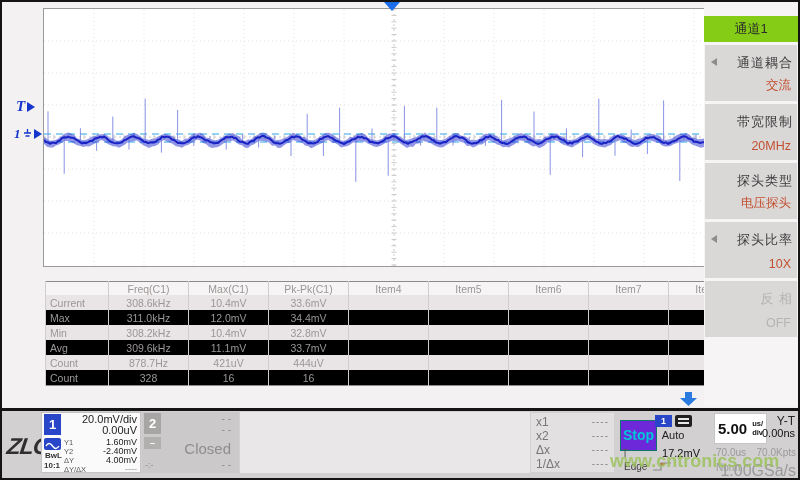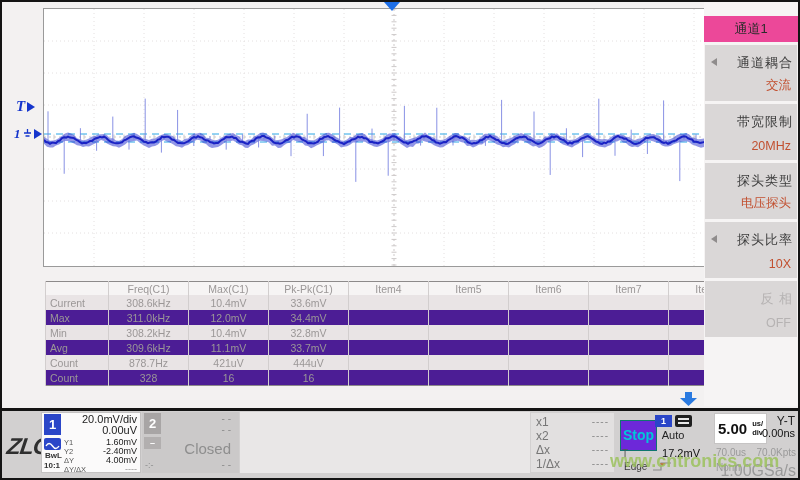--- a/index.html
+++ b/index.html
@@ -19,32 +19,32 @@
 
   .trig-pos{position:absolute;left:382px;top:0;width:0;height:0;border-left:8px solid transparent;border-right:8px solid transparent;border-top:9px solid #1c6ee8;}
   .mk{position:absolute;display:flex;align-items:center;gap:2px;color:#1535cc;}
   .mk .mk-t{font-weight:bold;font-style:italic;font-family:"Liberation Serif",serif;}
   .mk-arrow{width:0;height:0;border-top:5px solid transparent;border-bottom:5px solid transparent;border-left:8px solid #1535cc;}
   .t-mk{left:14px;top:96px;font-size:15px;}
   .c-mk{left:12px;top:124px;font-size:13px;}
 
   
   .tbl-wrap{position:absolute;left:43px;top:279px;width:659px;height:110px;overflow:hidden;}
-  table.meas{border-collapse:collapse;table-layout:fixed;width:698px;background:#4c1d95;border:1px solid #8d8a8a;}
+  table.meas{border-collapse:collapse;table-layout:fixed;width:698px;background:#000000;border:1px solid #8d8a8a;}
   table.meas th,table.meas td{border-left:1px solid #d2cece;font-weight:normal;color:#9b9797;font-size:10.5px;text-align:center;padding:0;overflow:hidden;white-space:nowrap;}
   table.meas th{height:13px;background:#f6f4f4;}
   table.meas td{height:15px;}
   table.meas .lbl{width:58px;text-align:left;padding-left:4px;}
   table.meas th:not(.lbl),table.meas td:not(.lbl){width:79px;}
   table.meas tbody tr:nth-child(odd){background:#e9e4e5;}
   .scroll-arrow{position:absolute;left:678px;top:390px;}
 
   
   .sidebar{position:absolute;left:702px;top:0;width:94px;height:404px;background:#f6f4f4;}
-  .sb-title{margin-top:14px;height:26px;line-height:26px;background:#ec4899;text-align:center;font-size:13px;color:#2c2c2c;}
+  .sb-title{margin-top:14px;height:26px;line-height:26px;background:#84cc16;text-align:center;font-size:13px;color:#2c2c2c;}
   .sb-btn{position:relative;margin:3px 1px 0 1px;height:56px;background:#dad7d7;cursor:pointer;}
   .sb-label{position:absolute;right:4px;top:9px;font-size:13px;color:#3c3c3c;letter-spacing:1px;}
   .sb-value{position:absolute;right:6px;bottom:7px;font-size:12.5px;color:#c25030;}
   .sb-btn.disabled .sb-label,.sb-btn.disabled .sb-value{color:#b6b3b3;}
   .menu-arrow{position:absolute;left:6px;top:13px;width:0;height:0;border-top:4px solid transparent;border-bottom:4px solid transparent;border-right:6px solid #8f8c8c;}
 
   
   .bar{position:absolute;left:0;right:0;top:406px;bottom:0;border-top:3px solid #141414;background:#d2d0d0;}
   .logo{position:absolute;left:5px;top:22px;font-size:23px;font-weight:bold;font-style:italic;color:#2f2f2f;transform:skewX(-8deg);letter-spacing:-1px;}
   .logo sup{font-size:9px;font-style:normal;letter-spacing:0;}

